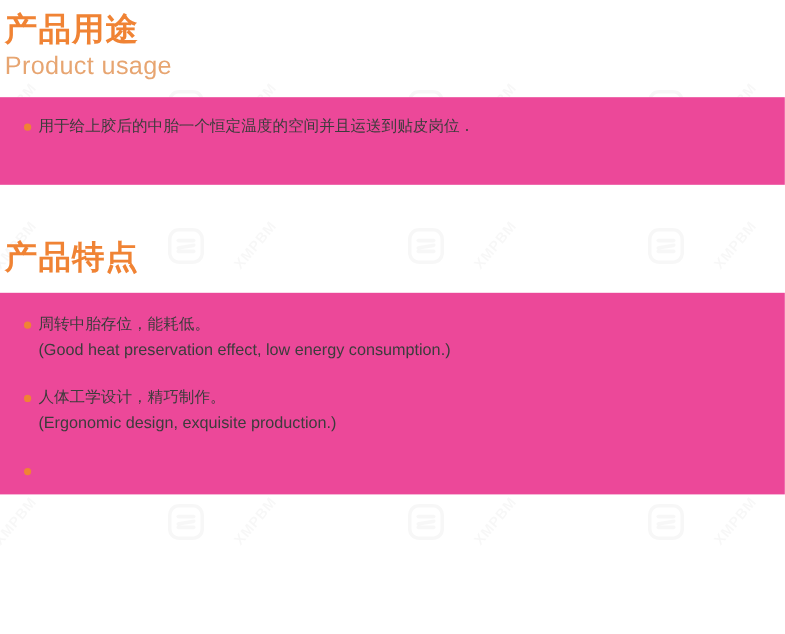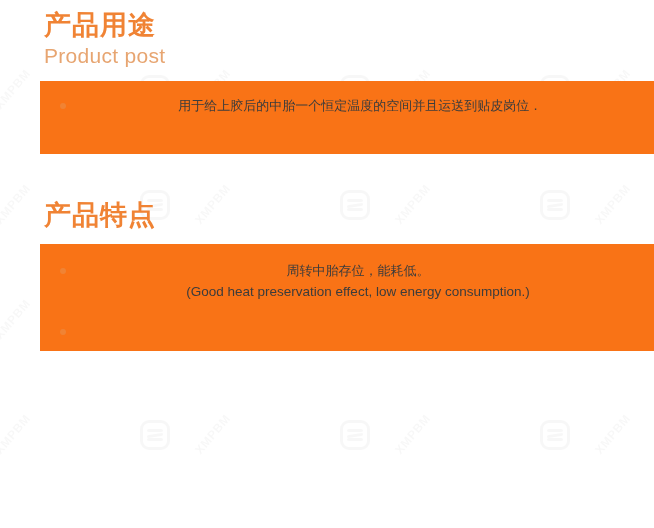--- a/index.html
+++ b/index.html
@@ -64,21 +64,21 @@
     transform-origin: left top;
     white-space: nowrap;
   }
 
   
   #page {
     position: relative;
     z-index: 5;
     width: 654px;
   }
-  .section { position: relative; margin-left: 40px; }
+  .section { position: relative; }
 
   .section-head { padding-left: 4px; }
   .head-cn {
     font-family: "DejaVu Sans", "Liberation Sans", sans-serif;
     font-weight: bold;
     font-size: 27px;
     line-height: 34px;
     letter-spacing: 1px;
     color: #F08334;
     white-space: nowrap;
@@ -86,23 +86,22 @@
   .head-en {
     font-family: "Liberation Sans", "DejaVu Sans", sans-serif;
     font-size: 21px;
     line-height: 27px;
     letter-spacing: 0.3px;
     color: #E7A571;
     white-space: nowrap;
   }
 
   .panel {
-    background: #f97316;
-    position: relative;
-    text-align: center;
+    background: #ec4899;
+    position: relative;
   }
   .bullet-row {
     position: relative;
     padding-left: 32px;
     padding-right: 10px;
   }
   .dot {
     position: absolute;
     left: 20px;
     top: 8px;
@@ -194,21 +193,21 @@
     <div class="wm-text" style="left: 192px; top: 563px;">XMPBM</div>
     <div class="wm-text" style="left: 392px; top: 563px;">XMPBM</div>
     <div class="wm-text" style="left: 592px; top: 563px;">XMPBM</div>
   </div>
 
 <div id="page">
 
   <div class="section" id="section-usage">
     <div class="section-head">
       <div class="head-cn">产品用途</div>
-      <div class="head-en">Product post</div>
+      <div class="head-en">Product usage</div>
     </div>
     <div class="panel" id="panel-usage">
       <div class="bullet-row">
         <span class="dot"></span>
         <div class="line-cn">用于给上胶后的中胎一个恒定温度的空间并且运送到贴皮岗位 .</div>
       </div>
     </div>
   </div>
 
   <div class="section" id="section-features">
@@ -216,21 +215,26 @@
       <div class="head-cn">产品特点</div>
     </div>
     <div class="panel" id="panel-features">
 
       <div class="bullet-row feature-item">
         <span class="dot"></span>
         <div class="line-cn">周转中胎存位，能耗低。</div>
         <div class="line-en">(Good heat preservation effect, low energy consumption.)</div>
       </div>
 
-
       <div class="bullet-row feature-item">
         <span class="dot"></span>
+        <div class="line-cn">人体工学设计，精巧制作。</div>
+        <div class="line-en">(Ergonomic design, exquisite production.)</div>
+      </div>
+
+      <div class="bullet-row feature-item">
+        <span class="dot"></span>
       </div>
 
     </div>
   </div>
 
 </div>
 
 </body></html>

